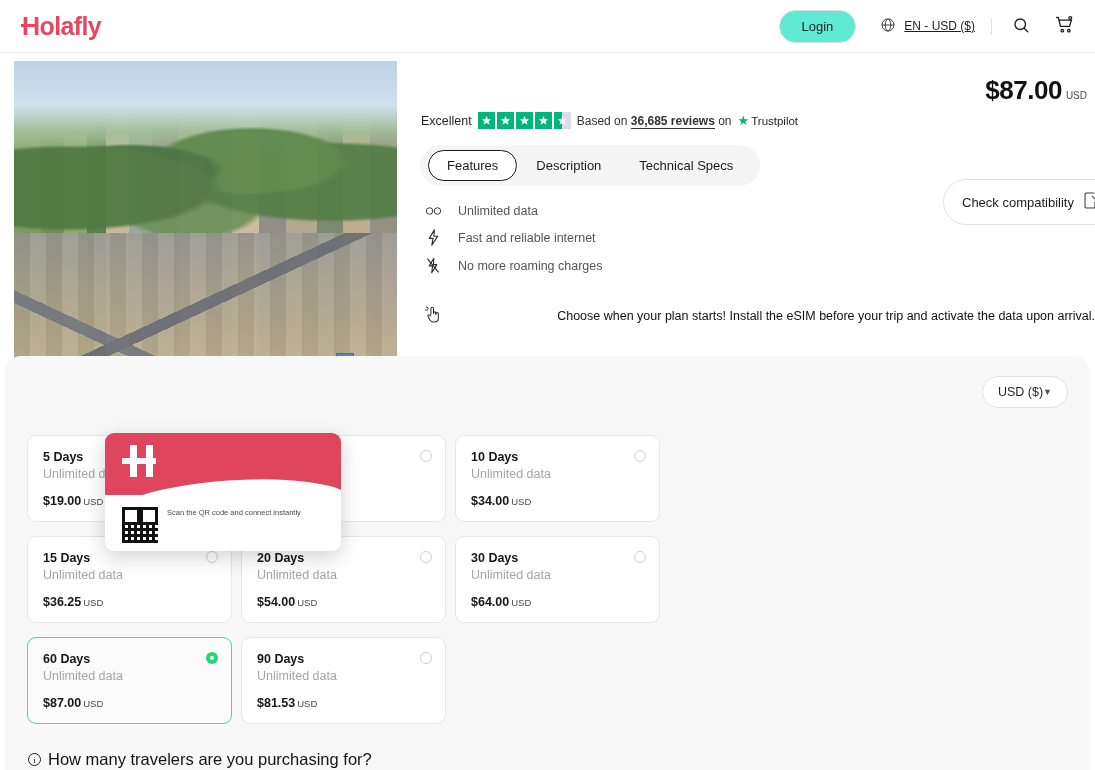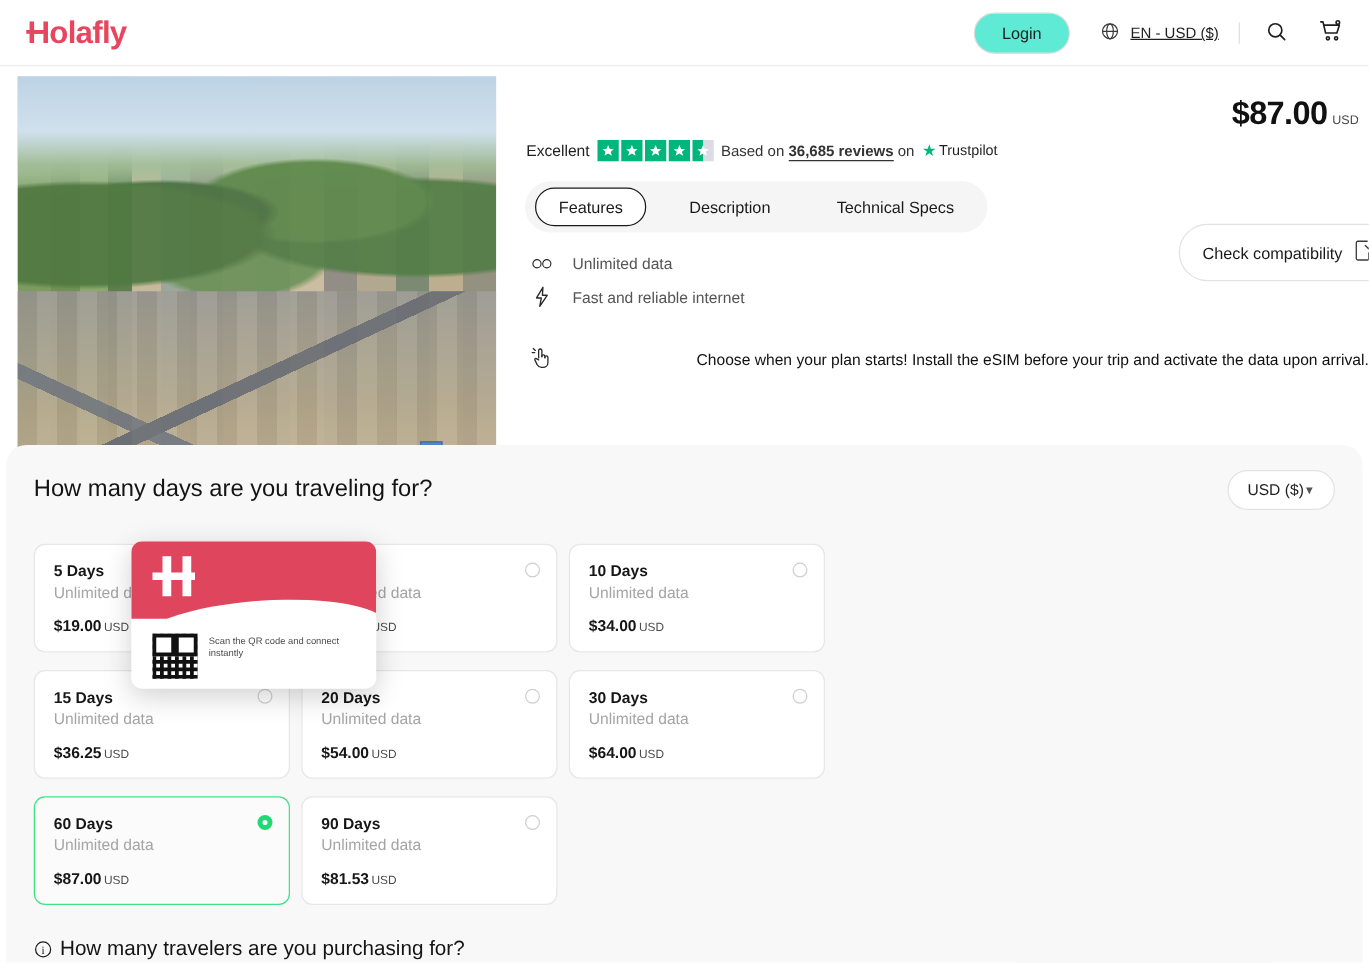--- a/index.html
+++ b/index.html
@@ -149,21 +149,21 @@
     background: #4f86c6;
     border: 1px solid #3a6ea8;
   }
   .w1 { left: 322px; top: 292px; }
   .w2 { left: 344px; top: 300px; }
 
   
   .esim-card {
     position: absolute;
     left: 105px; top: 380px;
-    width: 196px; height: 118px;
+    width: 236px; height: 118px;
     background: #fff;
     border-radius: 9px;
     box-shadow: 0 6px 22px rgba(0,0,0,0.18);
     overflow: hidden;
     z-index: 5;
   }
   .esim-top {
     position: relative;
     height: 62px;
     background: #e0455e;
@@ -278,21 +278,21 @@
     align-items: center;
     margin-top: 16px;
     padding-left: 3px;
   }
   .tabs {
     display: inline-flex;
     align-items: center;
     background: #f5f5f5;
     border-radius: 26px;
     padding: 5px 8px;
-    gap: 15px;
+    gap: 0;
   }
   .tab {
     font-size: 13px;
     padding: 7px 18px;
     border-radius: 20px;
     cursor: pointer;
     color: #1b1b1b;
     white-space: nowrap;
     border: 1px solid transparent;
     background: transparent;
@@ -576,39 +576,47 @@
         <span class="feat-txt">Unlimited data</span>
       </div>
       <div class="feat">
         <span class="feat-ico">
           <svg width="13" height="17" viewBox="0 0 14 20" fill="none" stroke="#2a2a2a" stroke-width="1.3" stroke-linejoin="round">
             <polygon points="8,1 2,11 6.5,11 5,19 12,8.5 7.5,8.5"></polygon>
           </svg>
         </span>
         <span class="feat-txt">Fast and reliable internet</span>
       </div>
+      <div class="feat">
+        <span class="feat-ico">
+          <svg width="14" height="17" viewBox="0 0 16 20" fill="none" stroke="#2a2a2a" stroke-width="1.3" stroke-linejoin="round">
+            <polygon points="9,1.5 3.5,10.5 7.5,10.5 6.5,18.5 12.5,9 8.5,9"></polygon>
+            <line x1="1.5" y1="2" x2="14.5" y2="18" stroke-width="1.3"></line>
+          </svg>
+        </span>
+        <span class="feat-txt">No more roaming charges</span>
+      </div>
     </div>
 
     <div class="note-row">
       <span>
         <svg width="19" height="19" viewBox="0 0 22 22" fill="none" stroke="#2a2a2a" stroke-width="1.2" stroke-linecap="round" stroke-linejoin="round">
           <path d="M8 12V5.2a1.5 1.5 0 0 1 3 0V11"></path>
           <path d="M11 10.5a1.4 1.4 0 0 1 2.8 0V12"></path>
           <path d="M13.8 11.4a1.4 1.4 0 0 1 2.8 0v5c0 2.6-2 4.4-4.6 4.4h-1.4c-2 0-3-1-4-2.6L4.6 14c-.5-.9.4-1.9 1.3-1.4L8 13.8"></path>
           <line x1="3" y1="3.2" x2="5" y2="5"></line>
           <line x1="2" y1="7" x2="4.4" y2="7"></line>
         </svg>
       </span>
       <span class="note-txt">Choose when your plan starts! Install the eSIM before your trip and activate the data upon arrival.</span>
     </div>
   </div>
 
   <div class="panel">
     <div class="panel-head">
-      <div class="panel-title">How many days are you traveling for?</div>
       <button class="cur-select">
         <span>USD ($)</span>
         <span class="chev">▼</span>
       </button>
     </div>
 
     <div class="plans">
       <div class="plan">
         <span class="radio"></span>
         <div class="plan-days">5 Days</div>

